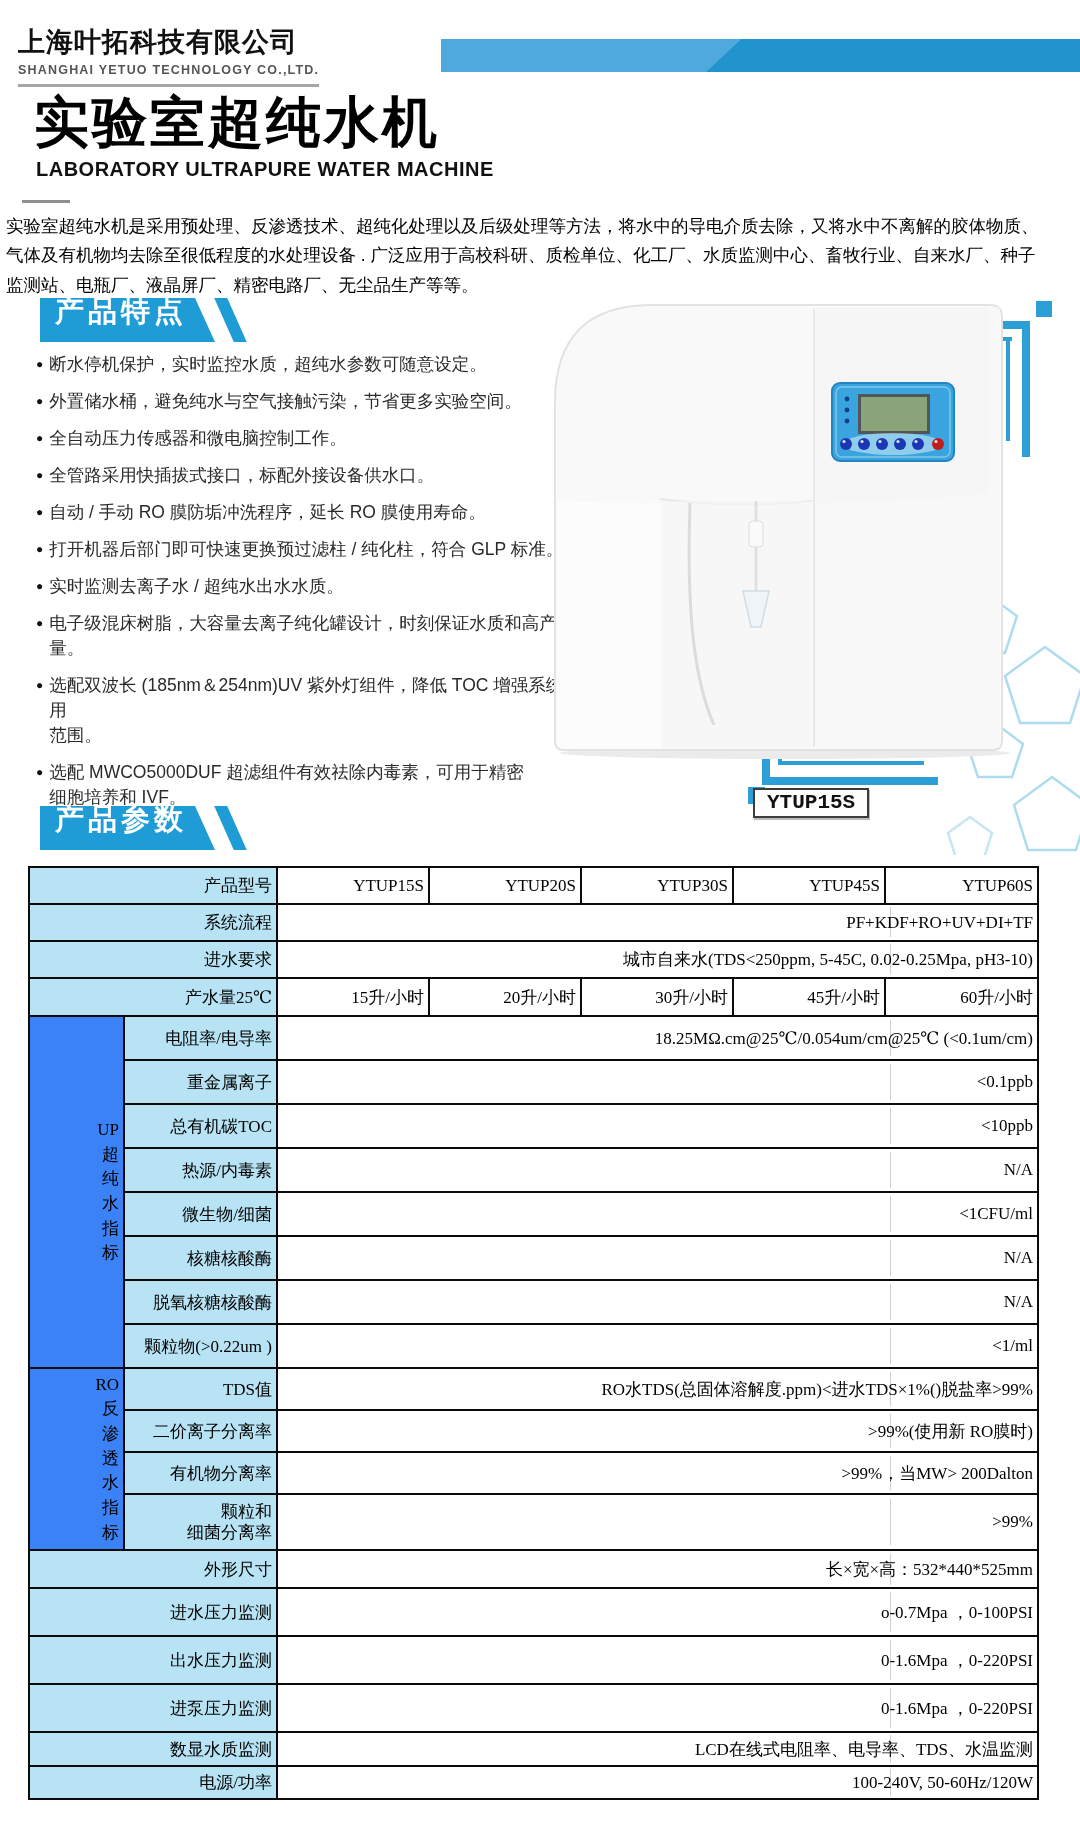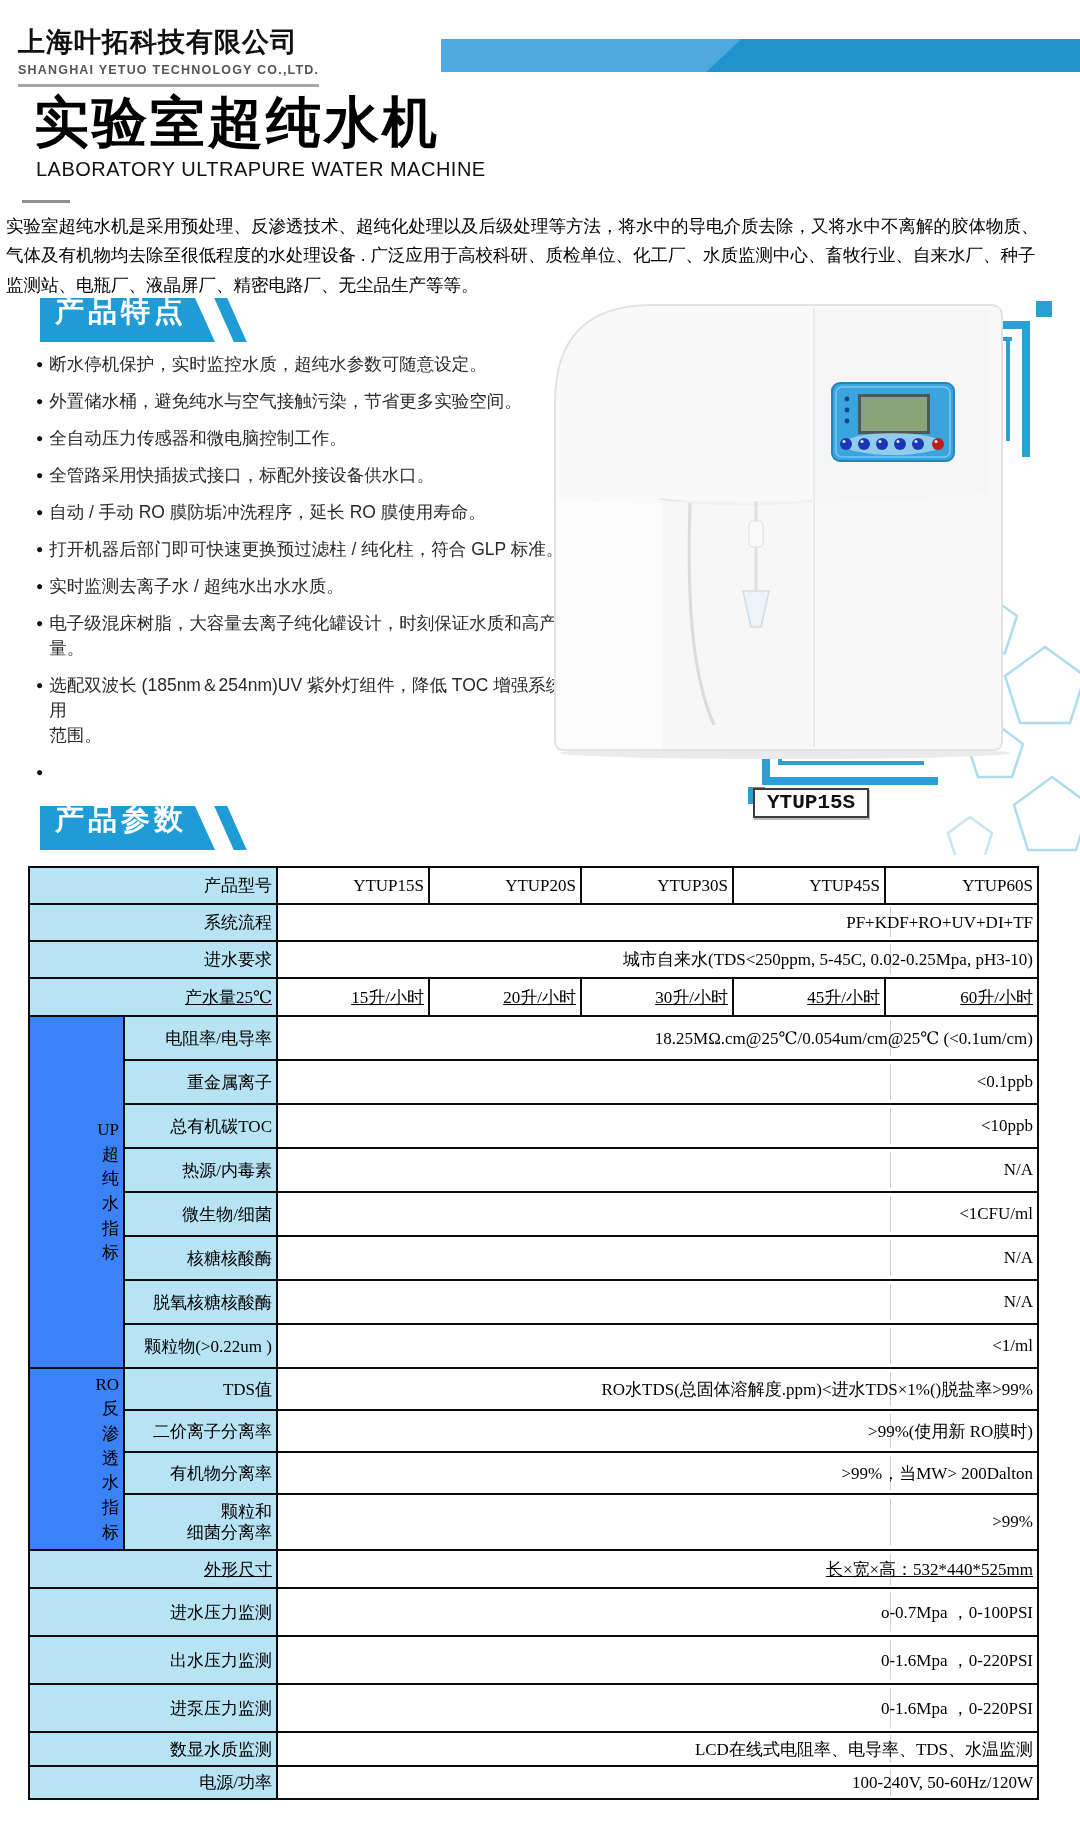--- a/index.html
+++ b/index.html
@@ -15,21 +15,21 @@
   .logo-cn { font-size:27px; font-weight:bold; letter-spacing:1px; color:#111; }
   .logo-en { font-size:12.5px; color:#555; letter-spacing:1.2px; margin-top:3px; font-weight:bold; }
   .top-banner { position:absolute; left:441px; top:39px; width:639px; height:33px; background:#2294cd; }
   .top-banner .light {
     position:absolute; left:0; top:0; width:100%; height:100%;
     background:#4fa9df; clip-path:polygon(0 0, 47% 0, 41.5% 100%, 0 100%);
   }
 
   
   .page-title { position:absolute; left:34px; top:86px; font-size:55px; font-weight:bold; letter-spacing:3px; color:#000; }
-  .page-subtitle { position:absolute; left:36px; top:158px; font-size:20px; font-weight:normal; letter-spacing:0.5px; color:#111; }
+  .page-subtitle { position:absolute; left:36px; top:158px; font-size:20px; font-weight:bold; letter-spacing:0.5px; color:#111; }
   .mini-divider { position:absolute; left:22px; top:200px; width:48px; height:3px; background:#8f8f8f; }
   .intro { position:absolute; left:6px; top:212px; width:1040px; font-size:17.5px; line-height:1.68; color:#000000; }
 
   
   .ribbon { position:absolute; height:44px; display:flex; align-items:stretch; }
   .ribbon-main {
     background:#1f9cd5; color:#fff; font-size:29px; font-weight:bold; letter-spacing:4px;
     padding:0 28px 16px 15px; display:flex; align-items:center;
     clip-path:polygon(0 0, calc(100% - 20px) 0, 100% 100%, 0 100%);
   }
@@ -58,21 +58,21 @@
     font-family:"Liberation Serif","DejaVu Serif",serif; font-size:17px; color:#000;
   }
   .params-table td { border:2px solid #0b0b0b; text-align:right; vertical-align:middle; padding:1px 4px; }
   .hcell { background:#b7e3f4; }
   .vlabel { background:#3b82f6; white-space:pre-line; line-height:1.45; }
   .pre { white-space:pre-line; line-height:1.25; }
   .merged {
     background-image:linear-gradient(#cfcfcf,#cfcfcf);
     background-size:1px 86%; background-position:80.8% 50%; background-repeat:no-repeat;
   }
-  tr.h37 td{height:37px;} tr.h38 td{height:38px;text-decoration:underline;} tr.h44 td{height:44px;}
+  tr.h37 td{height:37px;} tr.h38 td{height:38px;} tr.h44 td{height:44px;}
   tr.h42 td{height:42px;} tr.h56 td{height:56px;} tr.h36 td{height:48px;}
   tr.h34 td{height:34px;} tr.h33 td{height:33px;}
 </style>
 </head>
 <body>
 
 <div class="page">
 
   <div class="logo-block">
     <div class="logo-cn">上海叶拓科技有限公司</div>
@@ -125,20 +125,22 @@
         <span class="dot">●</span>
         <span class="ftext">电子级混床树脂，大容量去离子纯化罐设计，时刻保证水质和高产水量。</span>
       </li>
     <li>
         <span class="dot">●</span>
         <span class="ftext">选配双波长 (185nm＆254nm)UV 紫外灯组件，降低 TOC 增强系统适用
 范围。</span>
       </li>
     <li>
         <span class="dot">●</span>
+        <span class="ftext">选配 MWCO5000DUF 超滤组件有效祛除内毒素，可用于精密
+细胞培养和 IVF。</span>
       </li>
   </ul>
 
   <svg class="machine-svg" viewBox="0 0 540 560" xmlns="http://www.w3.org/2000/svg">
 
     <g stroke="#aedcee" stroke-width="2.5" fill="none">
       <polygon points="445,298 477,321 465,358 425,358 413,321"></polygon>
       <polygon points="505,352 545,381 530,428 480,428 465,381"></polygon>
       <polygon points="455,428 483,449 472,482 438,482 427,449"></polygon>
       <polygon points="512,482 550,510 536,555 488,555 474,510"></polygon>

